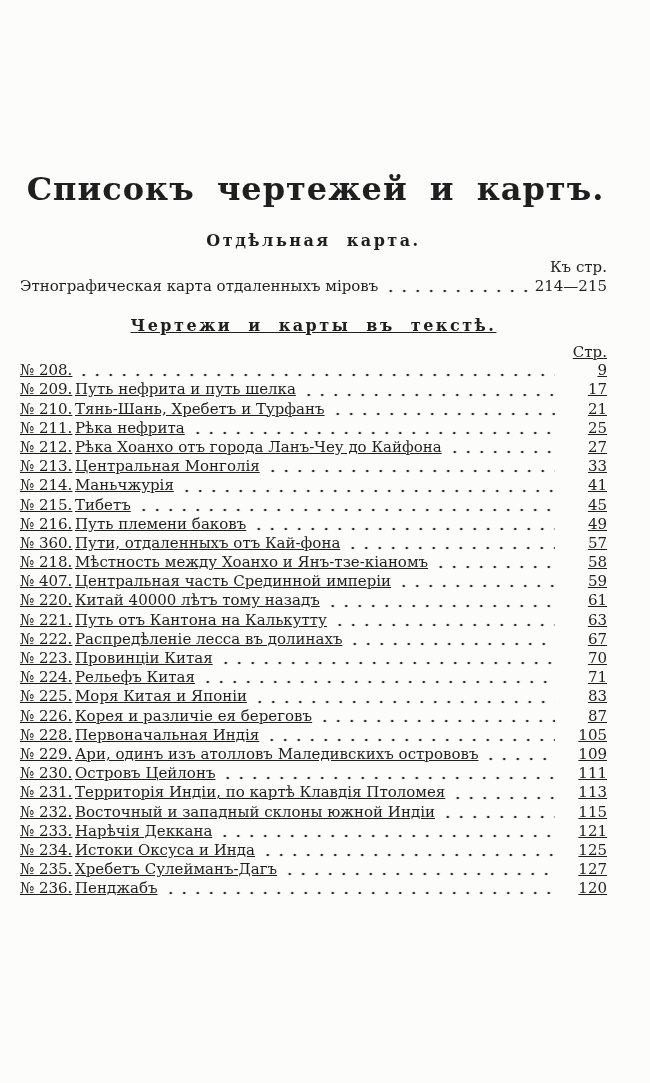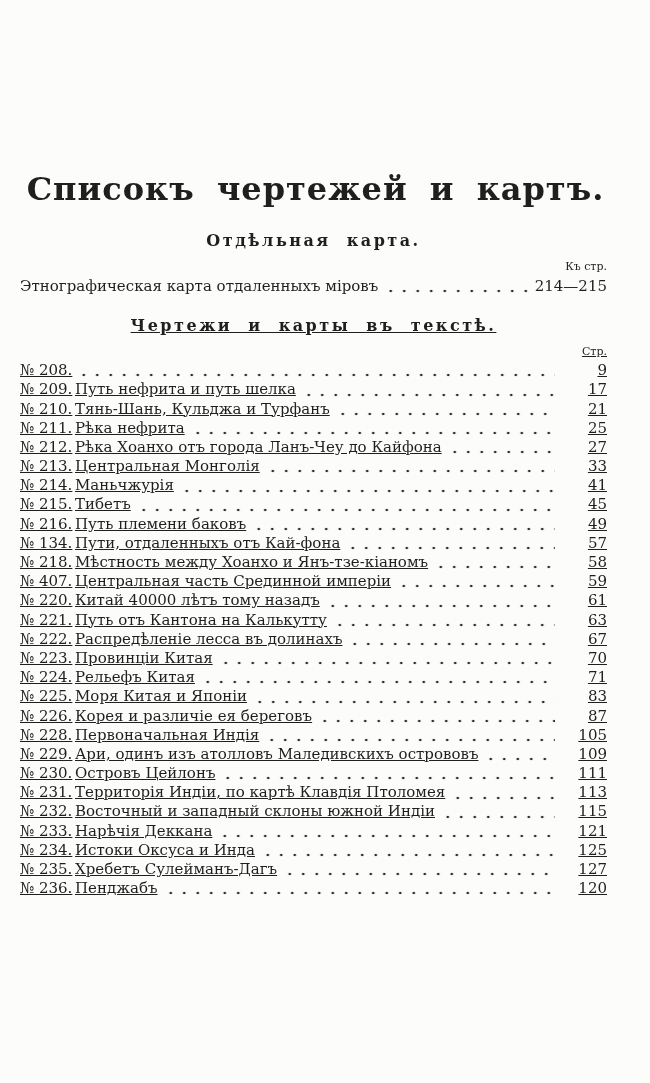--- a/index.html
+++ b/index.html
@@ -35,30 +35,30 @@
     text-align: center;
     font-size: 16px;
     font-weight: 700;
     letter-spacing: 2.5px;
     word-spacing: 8px;
     line-height: 26px;
     white-space: nowrap;
   }
   .col-header {
     text-align: right;
-    font-size: 11px;
+    font-size: 15px;
     line-height: 18px;
     margin-top: 4px;
   }
   .toc {
     margin: 0;
   }
   .toc-row {
     display: flex;
-    align-items: flex-end;
+    align-items: flex-start;
     height: 19.2px;
     font-size: 15px;
     line-height: 19.2px;
     white-space: nowrap;
   }
   .numero {
     flex: 0 0 auto;
     min-width: 55px;
   }
   .entry-label {
@@ -111,21 +111,21 @@
           <span class="entry-page">9</span>
         </div>
         <div class="toc-row">
           <span class="numero">№ 209.</span>
           <span class="entry-label">Путь нефрита и путь шелка</span>
           <span class="dot-leader"></span>
           <span class="entry-page">17</span>
         </div>
         <div class="toc-row">
           <span class="numero">№ 210.</span>
-          <span class="entry-label">Тянь-Шань, Кульджа и Турфанъ</span>
+          <span class="entry-label">Тянь-Шань, Хребетъ и Турфанъ</span>
           <span class="dot-leader"></span>
           <span class="entry-page">21</span>
         </div>
         <div class="toc-row">
           <span class="numero">№ 211.</span>
           <span class="entry-label">Рѣка нефрита</span>
           <span class="dot-leader"></span>
           <span class="entry-page">25</span>
         </div>
         <div class="toc-row">
@@ -152,21 +152,21 @@
           <span class="dot-leader"></span>
           <span class="entry-page">45</span>
         </div>
         <div class="toc-row">
           <span class="numero">№ 216.</span>
           <span class="entry-label">Путь племени баковъ</span>
           <span class="dot-leader"></span>
           <span class="entry-page">49</span>
         </div>
         <div class="toc-row">
-          <span class="numero">№ 134.</span>
+          <span class="numero">№ 360.</span>
           <span class="entry-label">Пути, отдаленныхъ отъ Кай-фона</span>
           <span class="dot-leader"></span>
           <span class="entry-page">57</span>
         </div>
         <div class="toc-row">
           <span class="numero">№ 218.</span>
           <span class="entry-label">Мѣстность между Хоанхо и Янъ-тзе-кіаномъ</span>
           <span class="dot-leader"></span>
           <span class="entry-page">58</span>
         </div>

